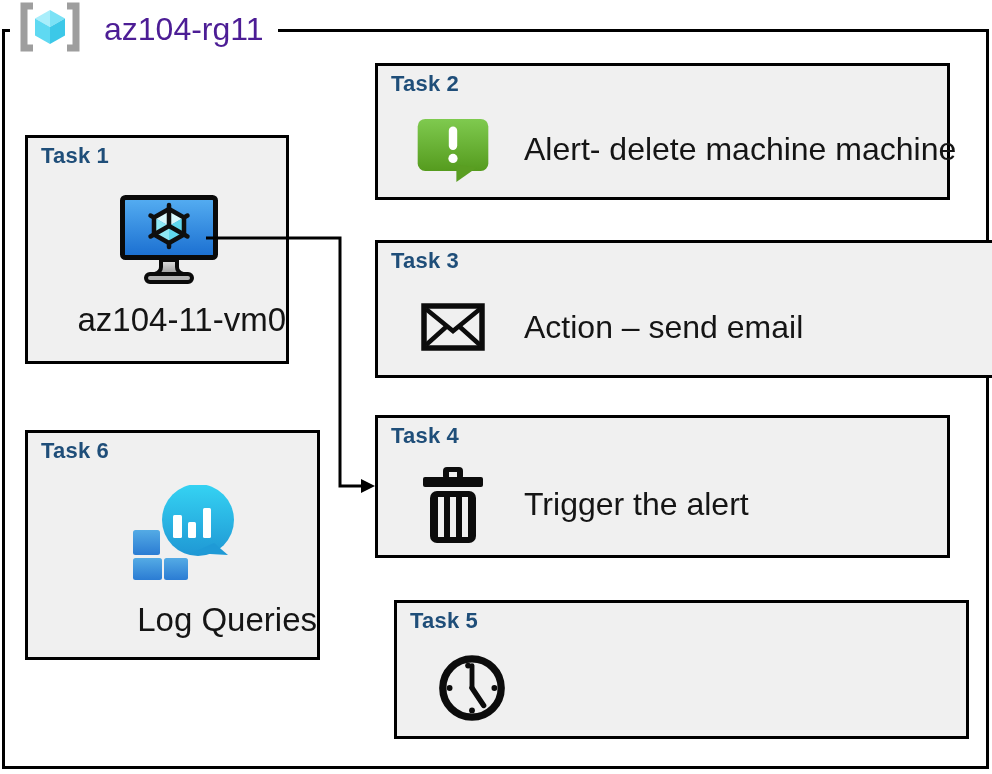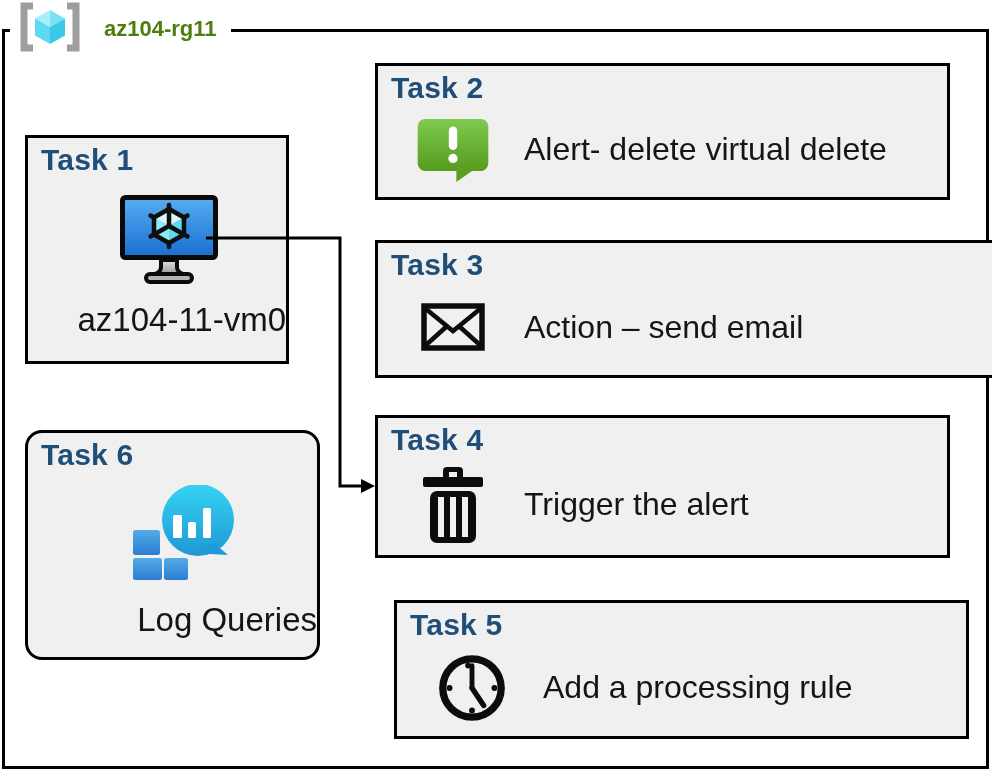--- a/index.html
+++ b/index.html
@@ -9,41 +9,41 @@
   }
   .outer-box{
     position:absolute;left:2px;top:29px;width:987px;height:740px;
     border:3px solid #000;box-sizing:border-box;background:#fff;
   }
   .legend{
     position:absolute;left:10px;top:1px;height:56px;z-index:6;
     display:flex;align-items:center;gap:16px;background:#fff;
     padding:0 14px 0 2px;
   }
-  .legend-title{font-size:22px;color:#4d7c0f;white-space:nowrap;font-weight:bold;}
+  .legend-title{font-size:32px;color:#4c1d95;white-space:nowrap;}
   .task{
     position:absolute;background:#f0f0f0;border:3px solid #000;
     box-sizing:border-box;z-index:2;
   }
   .task-title{
-    position:absolute;left:13px;top:5px;font-size:30px;font-weight:700;
+    position:absolute;left:13px;top:5px;font-size:22px;font-weight:700;
     color:#1f4e79;letter-spacing:.2px;
   }
   .row{
     position:absolute;left:38px;top:44px;right:12px;bottom:8px;
     display:flex;align-items:center;gap:34px;
   }
   .icon-cell{width:74px;display:flex;justify-content:center;align-items:center;flex:0 0 74px;}
   .row-label{font-size:32px;color:#151515;white-space:nowrap;}
   .center-label{
     position:absolute;left:0;right:0;text-align:right;
     font-size:33px;color:#151515;white-space:nowrap;
   }
   #task1{left:25px;top:135px;width:264px;height:229px;}
-  #task6{left:25px;top:430px;width:295px;height:230px;border-radius:17px;}
+  #task6{left:25px;top:430px;width:295px;height:230px;}
   #task2{left:375px;top:63px;width:575px;height:137px;}
   #task3{left:375px;top:240px;width:670px;height:138px;}
   #task4{left:375px;top:415px;width:575px;height:143px;}
   #task5{left:394px;top:600px;width:575px;height:139px;}
   #task1 .vm-icon{position:absolute;left:91px;top:56px;}
   #task1 .center-label{top:163px;}
   #task6 .log-icon{position:absolute;left:104px;top:52px;}
   #task6 .center-label{top:168px;}
   .connector-svg{
     position:absolute;left:0;top:0;width:992px;height:774px;
@@ -109,21 +109,21 @@
             <stop offset="0" stop-color="#7fca4f"></stop>
               <stop offset="1" stop-color="#559b1e"></stop>
           </linearGradient>
         </defs>
         <rect x="2" y="2" width="84" height="62" rx="9" fill="url(#alertG)"></rect>
         <polygon points="48,56 72,60 48,77" fill="#5a9e22"></polygon>
         <rect x="39" y="11" width="10" height="28" rx="5" fill="#fff"></rect>
         <circle cx="44" cy="49" r="5.5" fill="#fff"></circle>
       </svg>
     </span>
-    <span class="row-label">Alert- delete virtual delete</span>
+    <span class="row-label">Alert- delete machine machine</span>
   </div>
 </div>
 
 <div class="task" id="task3">
   <div class="task-title">Task 3</div>
   <div class="row">
     <span class="icon-cell">
       <svg width="64" height="48" viewBox="0 0 64 48">
         <rect x="3" y="3" width="58" height="42" fill="none" stroke="#0c0c0c" stroke-width="5.5"></rect>
         <path d="M5,6 L32,28 L59,6" fill="none" stroke="#0c0c0c" stroke-width="4.5"></path>
@@ -159,21 +159,20 @@
       <svg width="76" height="76" viewBox="0 0 76 76">
         <circle cx="38" cy="38" r="30" fill="none" stroke="#0c0c0c" stroke-width="7.5"></circle>
         <circle cx="34" cy="15" r="3" fill="#0c0c0c"></circle>
         <circle cx="61" cy="38" r="3" fill="#0c0c0c"></circle>
         <circle cx="38" cy="61" r="3" fill="#0c0c0c"></circle>
         <circle cx="15" cy="38" r="3" fill="#0c0c0c"></circle>
         <path d="M38,38 V15" stroke="#0c0c0c" stroke-width="5" stroke-linecap="round"></path>
         <path d="M38,38 L50,56" stroke="#0c0c0c" stroke-width="5.5" stroke-linecap="round"></path>
       </svg>
     </span>
-    <span class="row-label">Add a processing rule</span>
   </div>
 </div>
 
 <div class="task" id="task6">
   <div class="task-title">Task 6</div>
   <span class="log-icon">
     <svg width="104" height="96" viewBox="0 0 104 96">
       <defs>
         <linearGradient id="logBub" x1="0" y1="0" x2="0" y2="1">
           <stop offset="0" stop-color="#35d3f3"></stop>

